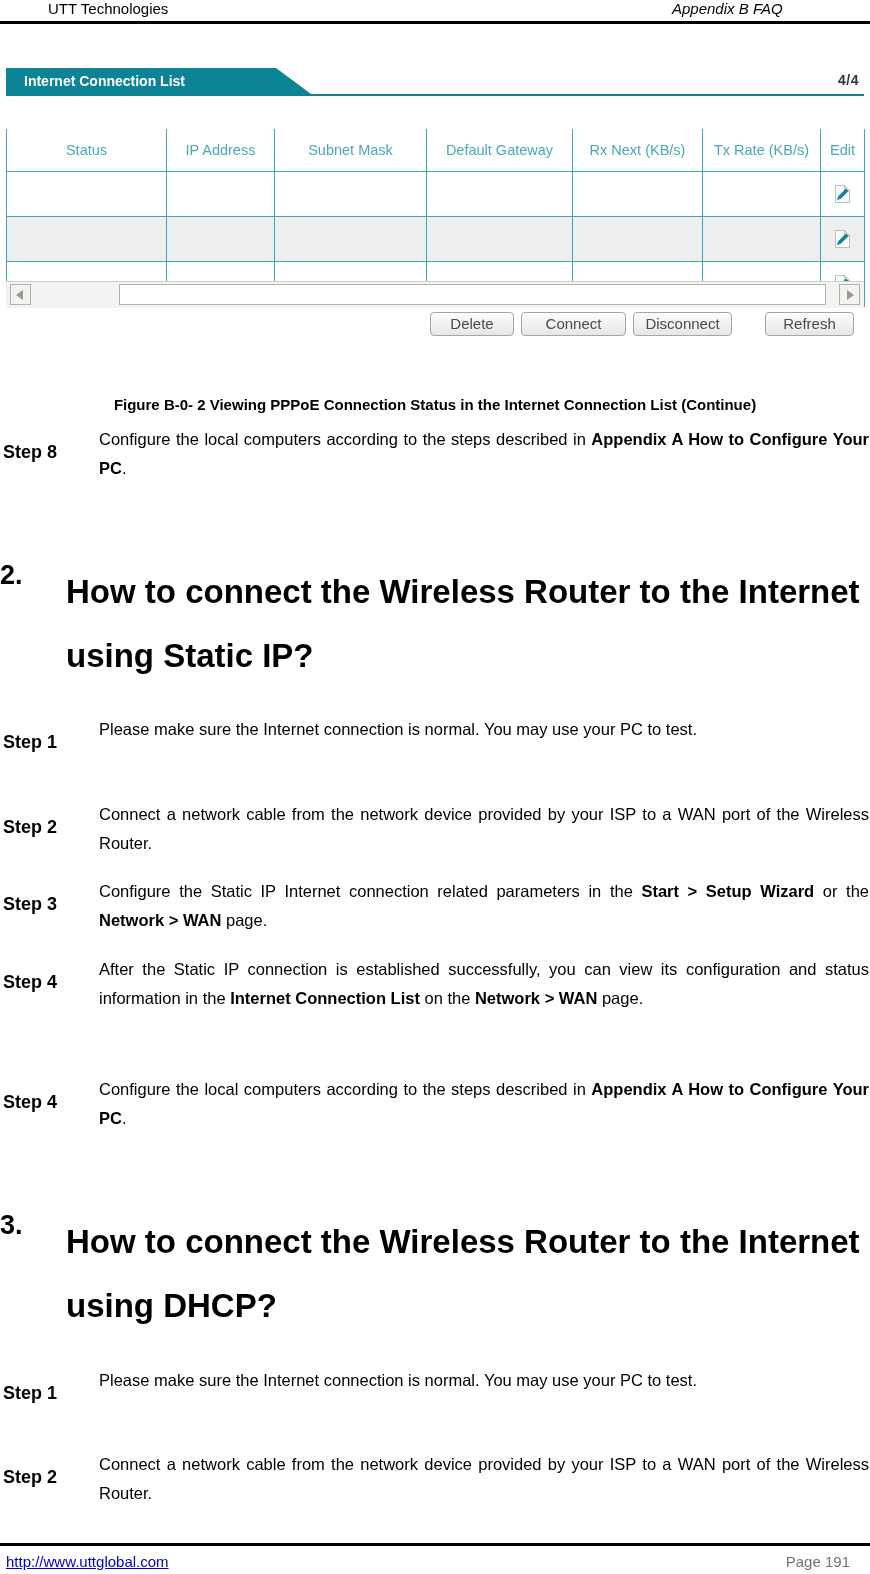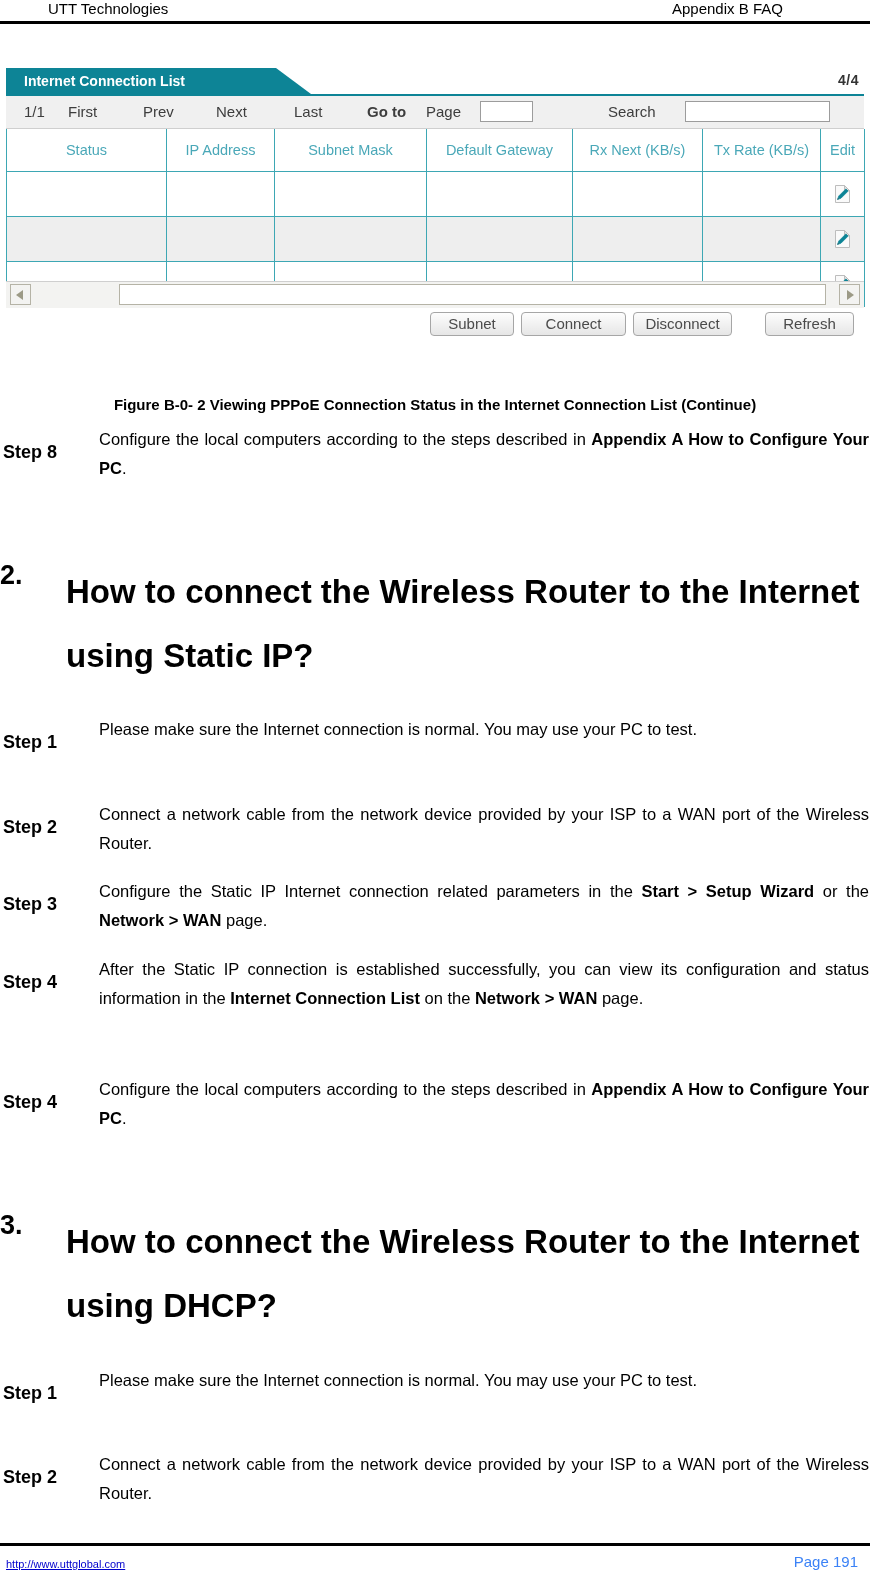--- a/index.html
+++ b/index.html
@@ -20,21 +20,21 @@
   .page-header {
     position: absolute;
     left: 0; top: 0;
     width: 870px; height: 22px;
     font-size: 15px;
   }
   .page-header .hdr-left {
     position: absolute; left: 48px; top: 0;
   }
   .page-header .hdr-right {
-    position: absolute; left: 672px; top: 0;
+    position: absolute; left: 672px; top: 0; font-style: italic;
   }
   .header-rule {
     position: absolute;
     left: 0; top: 21px;
     width: 870px;
     height: 3px;
     background: #000;
   }
 
   
@@ -248,61 +248,49 @@
   .footer-rule {
     position: absolute;
     left: 0; bottom: 28px;
     width: 870px;
     height: 3px;
     background: #000;
   }
   .footer .f-left {
     position: absolute;
     left: 6px; bottom: 4px;
-    font-size: 11px;
+    font-size: 15px;
     color: #0000cc;
     text-decoration: underline;
     margin-top: 17px;
   }
   .footer .f-right {
     position: absolute;
-    right: 12px; bottom: 4px;
-    font-size: 15px;
-    color: #3b82f6;
+    right: 20px; bottom: 4px;
+    font-size: 15px;
+    color: #737373;
   }
 </style>
 </head>
 <body>
 
 <div class="page-header">
   <span class="hdr-left">UTT Technologies</span>
   <span class="hdr-right">Appendix B FAQ</span>
 </div>
 <div class="header-rule"></div>
 
 <div class="ui-figure">
 
   <div class="ui-counter">4/4</div>
 
   <div class="ui-tab">Internet Connection List</div>
 
   <div class="ui-panel">
 
-    <div class="pager-bar">
-      <span class="pg" style="left:18px;">1/1</span>
-      <span class="pg" style="left:62px;">First</span>
-      <span class="pg" style="left:137px;">Prev</span>
-      <span class="pg" style="left:210px;">Next</span>
-      <span class="pg" style="left:288px;">Last</span>
-      <span class="pg pg-bold" style="left:361px;">Go to</span>
-      <span class="pg" style="left:420px;">Page</span>
-      <input class="pg-input" style="left: 474px; width: 53px;" type="text" value="">
-      <span class="pg" style="left:602px;">Search</span>
-      <input class="pg-input" style="left: 679px; width: 145px;" type="text" value="">
-    </div>
 
     <table class="conn-table">
       <colgroup>
         <col style="width:160px">
           <col style="width:108px">
           <col style="width:152px">
         <col style="width:146px">
           <col style="width:130px">
           <col style="width:118px">
           <col style="width:44px">
@@ -374,21 +362,21 @@
       <div class="hs-btn left">
         <span class="arr"></span>
       </div>
       <div class="hs-thumb"></div>
       <div class="hs-btn right">
         <span class="arr"></span>
       </div>
     </div>
 
     <div class="btn-row">
-      <div class="ui-btn" style="left:424px;width:84px;">Subnet</div>
+      <div class="ui-btn" style="left:424px;width:84px;">Delete</div>
       <div class="ui-btn" style="left:515px;width:105px;">Connect</div>
       <div class="ui-btn" style="left:627px;width:99px;">Disconnect</div>
       <div class="ui-btn" style="left:759px;width:89px;">Refresh</div>
     </div>
 
   </div>
 </div>
 
 <div class="fig-caption">Figure B-0- 2 Viewing PPPoE Connection Status in the Internet Connection List (Continue)</div>
 

